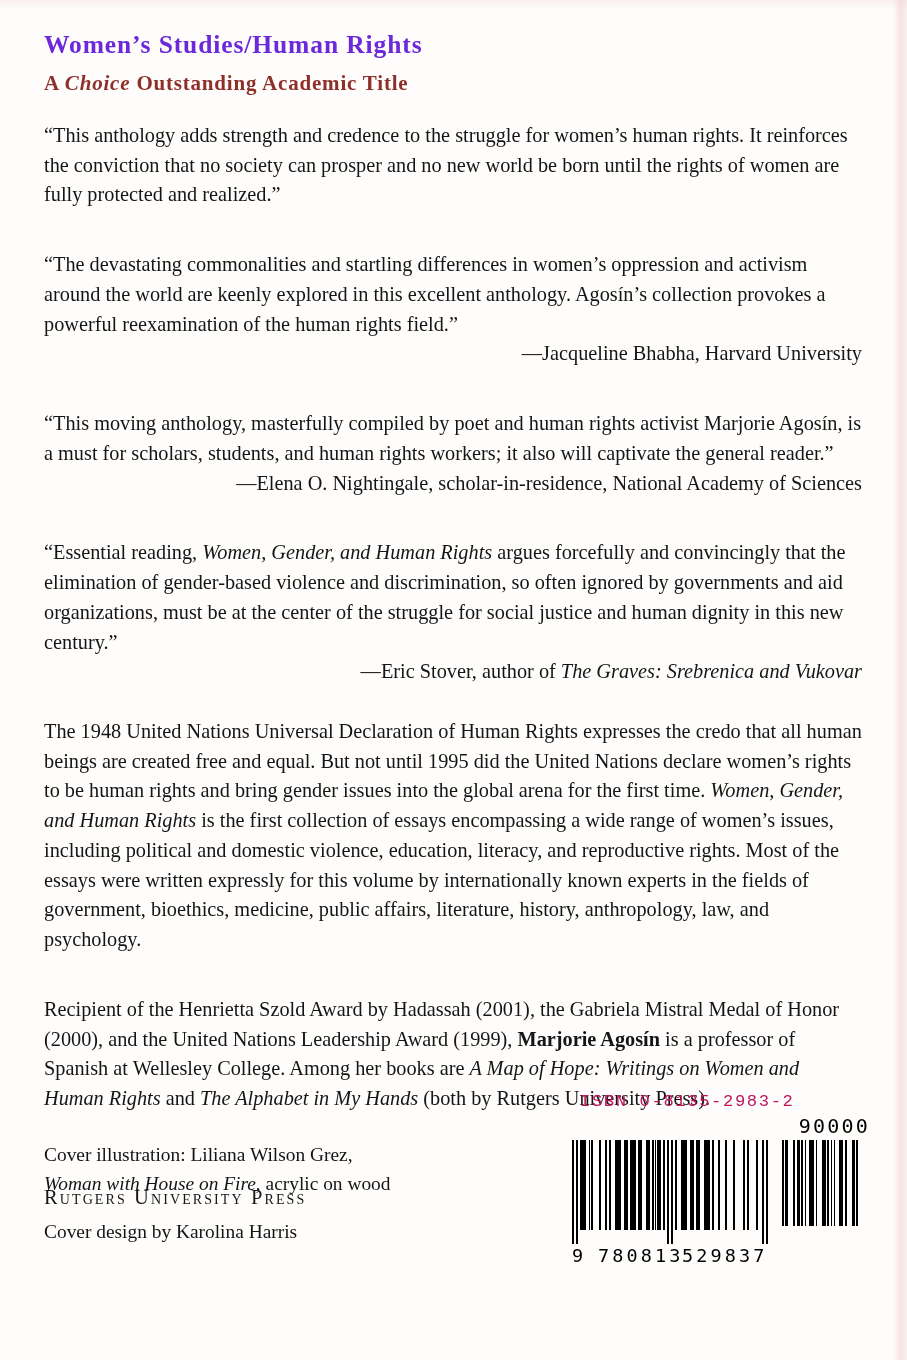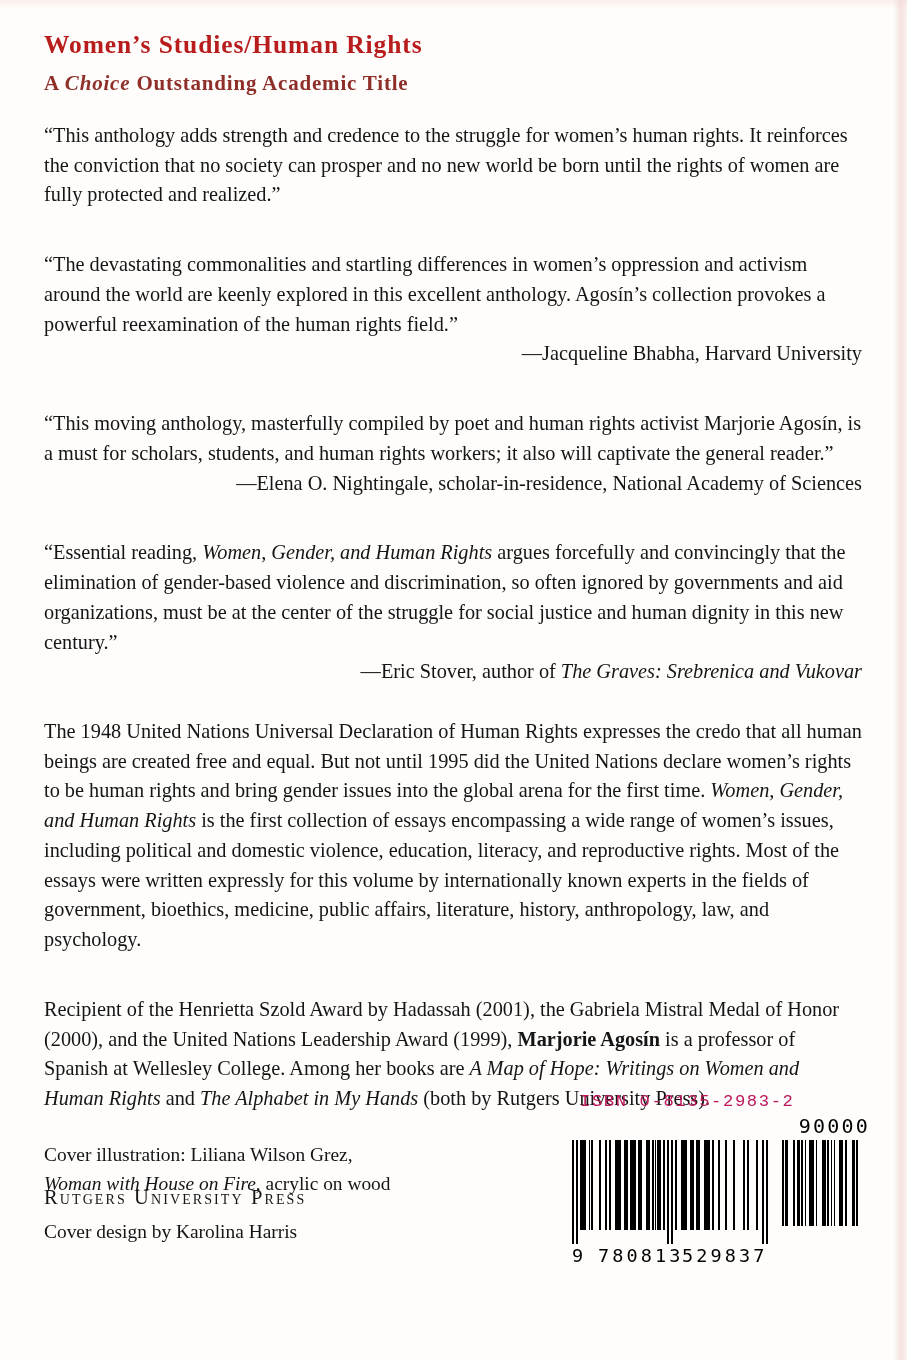--- a/index.html
+++ b/index.html
@@ -37,21 +37,21 @@
     pointer-events: none;
   }
   .inner {
     position: absolute;
     left: 44px;
     top: 28px;
     width: 818px;
   }
 
   .kicker {
-    color: #b91c1c;
+    color: #6d28d9;
     font-size: 25.5px;
     font-weight: bold;
     letter-spacing: 0.9px;
     line-height: 1.32;
     margin: 0;
   }
   .kicker-sub {
     color: #8e2f29;
     font-size: 21px;
     font-weight: bold;

